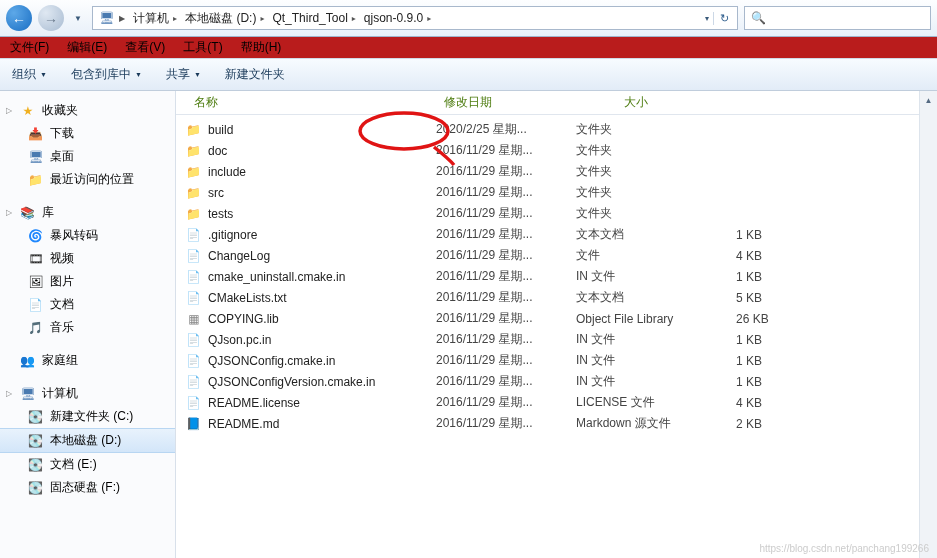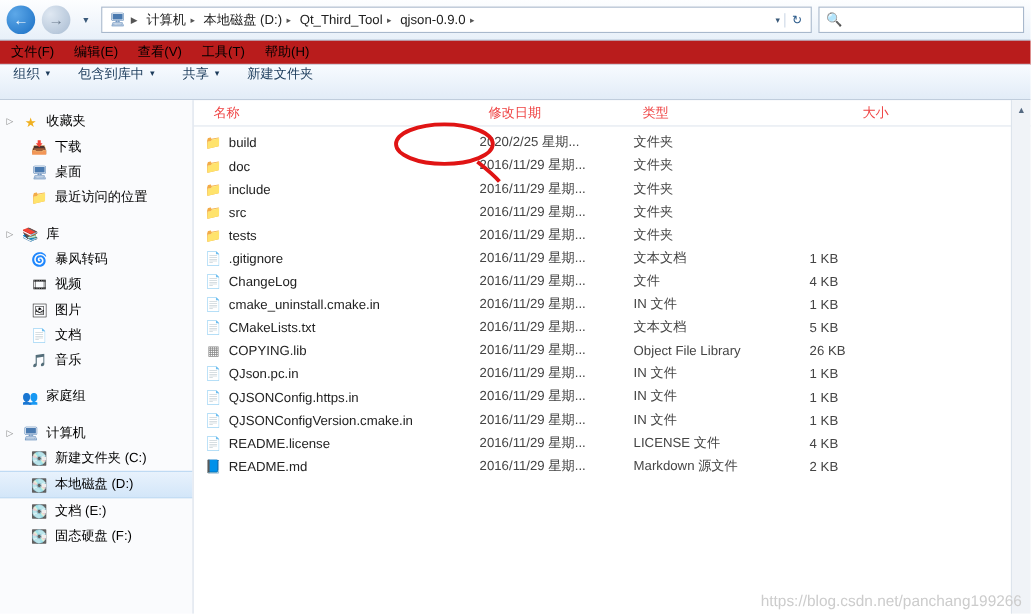--- a/index.html
+++ b/index.html
@@ -13,61 +13,61 @@
 .addr-wrap { flex: 1; display: flex; align-items: center; background: #fff; border: 1px solid #a8b8cc; height: 24px; padding: 0 2px; }
 .addr-seg { display: flex; align-items: center; gap: 4px; padding: 0 4px; font-size: 12px; color: #222; }
 .addr-seg .arr { font-size: 8px; color: #555; }
 .addr-refresh { width: 22px; text-align: center; border-left: 1px solid #ccd8e6; font-size: 11px; color: #2a5a8a; }
 .search-wrap { width: 187px; background: #fff; border: 1px solid #a8b8cc; height: 24px; display: flex; align-items: center; padding: 0 6px; gap: 6px; }
 .search-ico { font-size: 12px; color: #2a5a8a; }
 .search-cut { color: #bbb; font-size: 10px; }
 
 .menu-bar { height: 22px; display: flex; align-items: center; gap: 18px; padding: 0 10px; font-size: 12px; background: #b91c1c; border-bottom: 1px solid #d0dae6; }
 
-.tool-bar { height: 32px; background: linear-gradient(to bottom, #f7fbff, #e2ecf7); border-bottom: 1px solid #c0cddc; display: flex; align-items: flex-start; gap: 24px; padding: 0 12px; font-size: 12px; color: #1a3a5a; }
+.tool-bar { height: 32px; background: linear-gradient(to bottom, #f7fbff, #e2ecf7); border-bottom: 1px solid #c0cddc; display: flex; align-items: center; gap: 24px; padding: 0 12px; font-size: 12px; color: #1a3a5a; }
 .tool-item { display: flex; align-items: center; gap: 4px; }
 .tool-drop { font-size: 7px; }
 
 .main { display: flex; height: calc(100% - 91px); }
 
 .sidebar { width: 176px; background: #fafbfd; border-right: 1px solid #d8e0ea; overflow: hidden; font-size: 12px; padding: 4px 0; }
 .side-group { margin-top: 4px; margin-bottom: 10px; }
 .side-head { display: flex; align-items: center; gap: 6px; padding: 3px 6px; }
 .side-item { display: flex; align-items: center; gap: 6px; padding: 3px 6px 3px 28px; }
 .side-item.selected { background: linear-gradient(to bottom, #e8f2fc, #d3e6f9); border-top: 1px solid #b8d6f2; border-bottom: 1px solid #b8d6f2; }
 .tri { font-size: 8px; color: #888; width: 8px; }
 .ico { width: 16px; height: 16px; display: flex; align-items: center; justify-content: center; font-size: 12px; }
 .ico-star { color: #f0b020; }
 .ico-folder { color: #f0c060; }
 .ico-lib { color: #5a8cc0; }
 .ico-drive { color: #888; }
 .ico-comp { color: #4a7ab0; }
 
 .content { flex: 1; position: relative; }
-.col-head { height: 24px; border-bottom: 1px solid #e0e6ee; display: flex; align-items: center; font-size: 12px; color: #ef4444; padding-left: 10px; }
+.col-head { height: 24px; border-bottom: 1px solid #e0e6ee; display: flex; align-items: center; font-size: 12px; color: #4d7c0f; padding-left: 10px; }
 .col { padding: 0 8px; }
 .col.name { width: 250px; }
 .col.date { width: 140px; }
 .col.type { width: 160px; }
 .col.size { width: 80px; text-align: right; font-family: Liberation Mono, monospace; }
 
 .file-list { padding: 4px 0; }
 .row { display: flex; align-items: center; height: 21px; font-size: 12px; color: #222; padding-left: 10px; }
 .row .ico-f { width: 16px; height: 16px; margin-right: 6px; display: inline-flex; align-items: center; justify-content: center; font-size: 12px; }
 .cell-name { width: 250px; display: flex; align-items: center; }
 .cell-date { width: 140px; color: #444; }
 .cell-type { width: 160px; color: #444; }
 .cell-size { width: 80px; text-align: left; color: #444; }
 
 .ico-folder-sm { color: #f0c060; }
 .ico-file-sm { color: #888; }
 
 .annot { position: absolute; left: 178px; top: 16px; pointer-events: none; }
 
-.watermark { position: absolute; right: 8px; bottom: 4px; font-size: 14px; color: #ccc; }
+.watermark { position: absolute; right: 8px; bottom: 4px; font-size: 10px; color: #ccc; }
 
 .sb-vert { position: absolute; right: 0; top: 0; bottom: 0; width: 18px; background: #f0f3f7; border-left: 1px solid #dde4ec; }
 .sb-arr { height: 18px; display: flex; align-items: center; justify-content: center; font-size: 8px; color: #556a82; }
 </style>
 </head>
 <body>
 
 <div class="nav-bar">
   <div class="nav-btn nav-back">←</div>
   <div class="nav-btn nav-fwd">→</div>
@@ -206,21 +206,20 @@
           <span class="ico ico-drive">💽</span>
           <span>固态硬盘 (F:)</span>
         </div>
     </div>
   </div>
 
   <div class="content">
     <div class="col-head">
       <div class="col name">名称</div>
       <div class="col date">修改日期</div>
-      <div class="col type">类型</div>
       <div class="col size">大小</div>
     </div>
     <div class="file-list" id="file-list">
         <div class="row">
           <div class="cell-name">
             <span class="ico-f ico-folder-sm">📁</span>
             <span>build</span>
           </div>
           <div class="cell-date">2020/2/25 星期...</div>
           <div class="cell-type">文件夹</div>
@@ -312,21 +311,21 @@
             <span class="ico-f ico-file-sm">📄</span>
             <span>QJson.pc.in</span>
           </div>
           <div class="cell-date">2016/11/29 星期...</div>
           <div class="cell-type">IN 文件</div>
           <div class="cell-size">1 KB</div>
         </div>
         <div class="row">
           <div class="cell-name">
             <span class="ico-f ico-file-sm">📄</span>
-            <span>QJSONConfig.https.in</span>
+            <span>QJSONConfig.cmake.in</span>
           </div>
           <div class="cell-date">2016/11/29 星期...</div>
           <div class="cell-type">IN 文件</div>
           <div class="cell-size">1 KB</div>
         </div>
         <div class="row">
           <div class="cell-name">
             <span class="ico-f ico-file-sm">📄</span>
             <span>QJSONConfigVersion.cmake.in</span>
           </div>

